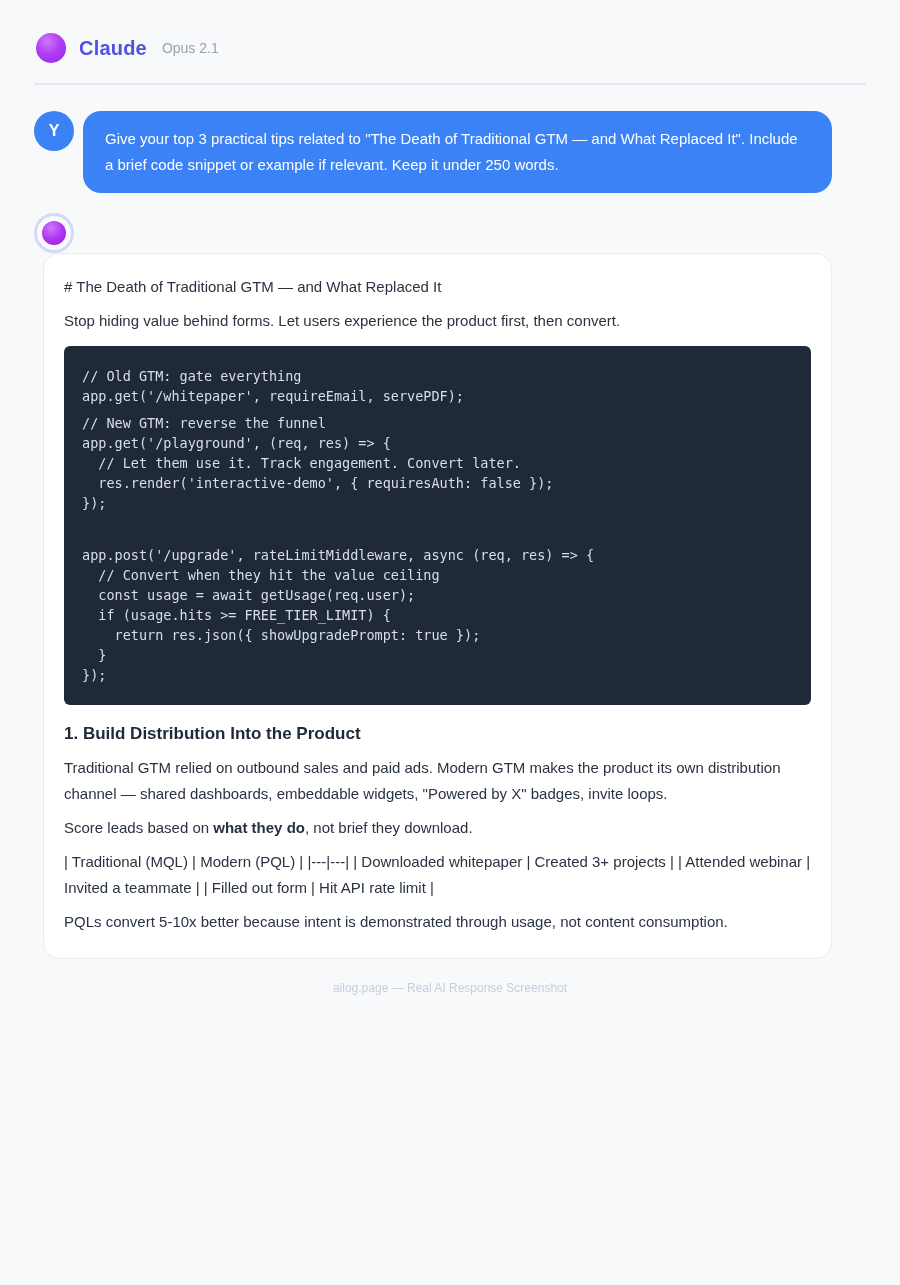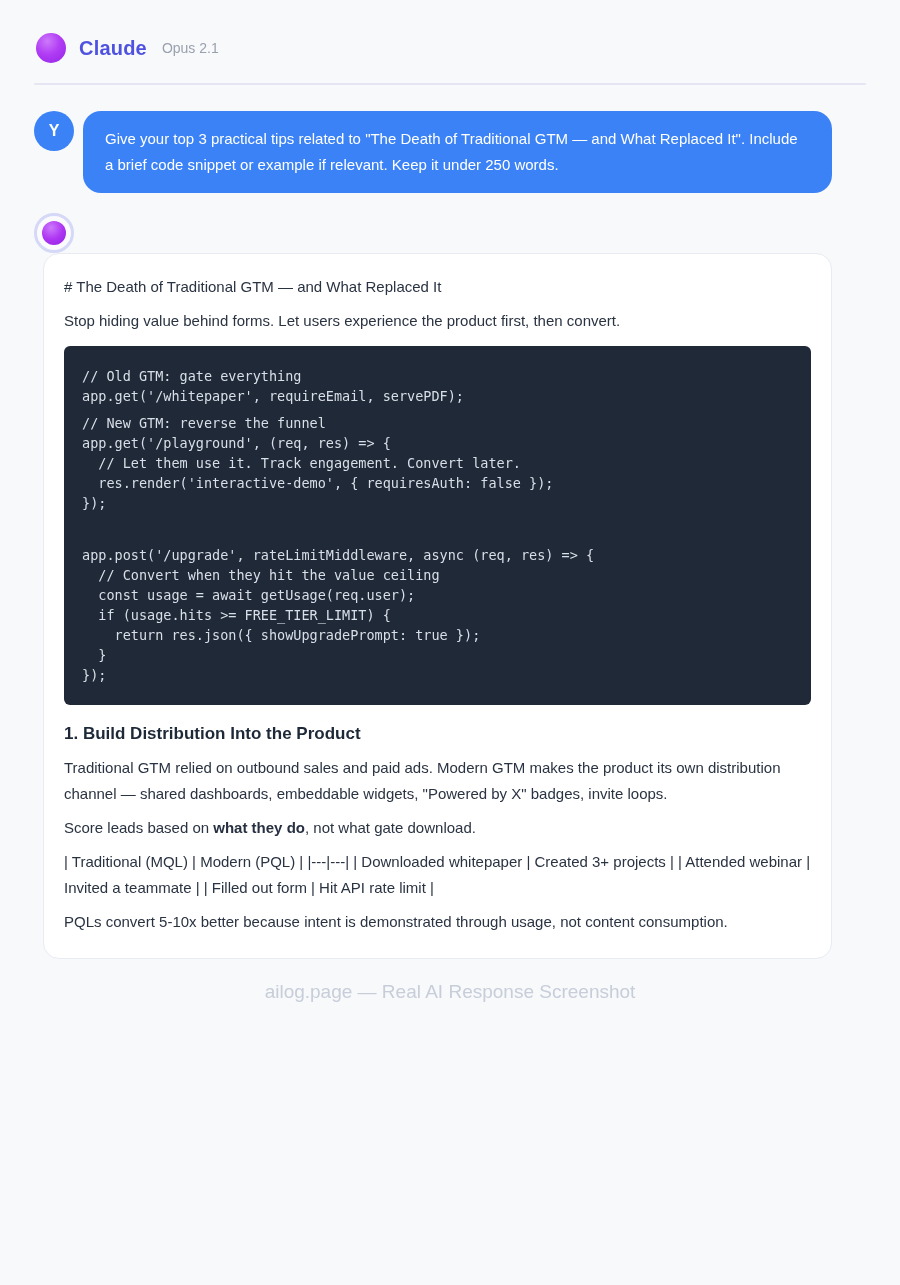--- a/index.html
+++ b/index.html
@@ -76,21 +76,21 @@
     font-family: "DejaVu Sans Mono", "Liberation Mono", monospace;
     font-size: 13.5px; line-height: 20px;
     color: #d8dfe8;
     white-space: pre;
     overflow: hidden;
   }
   .gap-small { margin-bottom: 7px; }
   .gap-large { margin-bottom: 32px; }
 
   
-  .footer { text-align: center; margin-top: 22px; font-size: 19px; color: #c7cdd9; }
+  .footer { text-align: center; margin-top: 22px; font-size: 12px; color: #c7cdd9; }
 </style>
 </head>
 <body>
 
 <div class="page">
 
   <div class="header">
     <div class="logo-sphere"></div>
     <div class="brand">Claude</div>
     <div class="model">Opus 2.1</div>
@@ -122,21 +122,21 @@
           <pre class="code-group">app.post('/upgrade', rateLimitMiddleware, async (req, res) =&gt; {
   // Convert when they hit the value ceiling
   const usage = await getUsage(req.user);
   if (usage.hits &gt;= FREE_TIER_LIMIT) {
     return res.json({ showUpgradePrompt: true });
   }
 });</pre>
         </div>
         <div class="md-h">1. Build Distribution Into the Product</div>
         <p class="md-p"><span>Traditional GTM relied on outbound sales and paid ads. Modern GTM makes the product its own distribution channel — shared dashboards, embeddable widgets, "Powered by X" badges, invite loops.</span></p>
-        <p class="md-p"><span>Score leads based on </span><strong>what they do</strong><span>, not what gate download.</span></p>
+        <p class="md-p"><span>Score leads based on </span><strong>what they do</strong><span>, not brief they download.</span></p>
         <p class="md-p"><span>| Traditional (MQL) | Modern (PQL) | |---|---| | Downloaded whitepaper | Created 3+ projects | | Attended webinar | Invited a teammate | | Filled out form | Hit API rate limit |</span></p>
         <p class="md-p"><span>PQLs convert 5-10x better because intent is demonstrated through usage, not content consumption.</span></p>
       </div>
   </div>
 
   <div class="footer">ailog.page — Real AI Response Screenshot</div>
 
 </div>
 
 </body></html>

